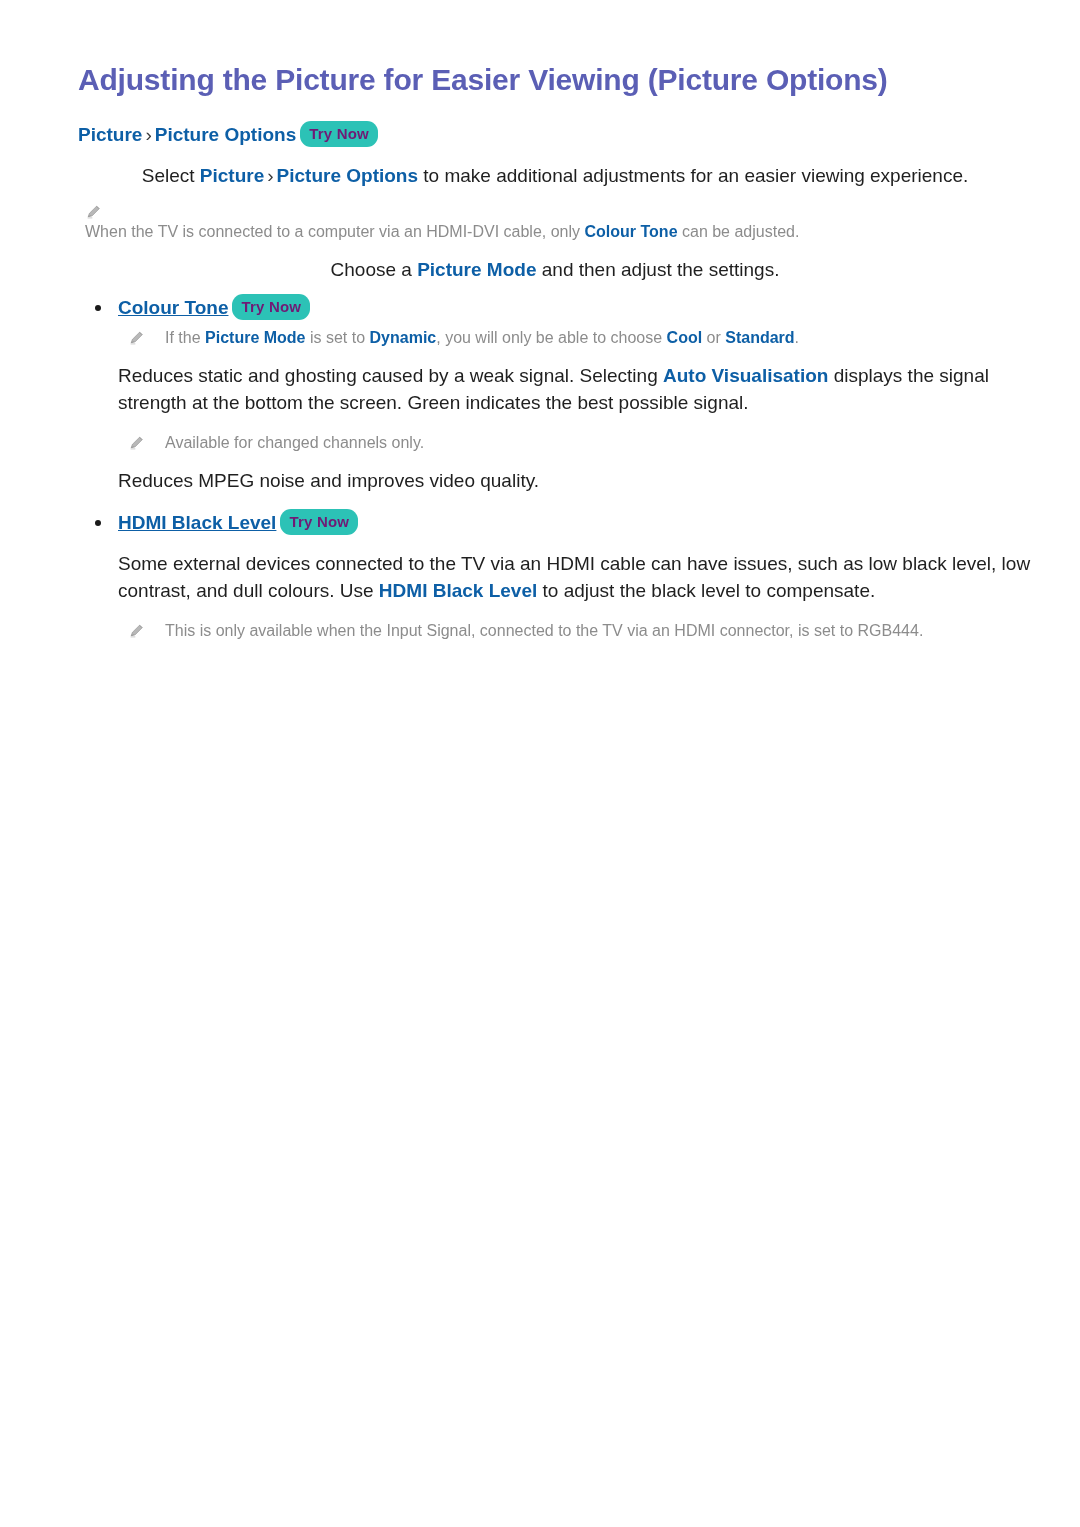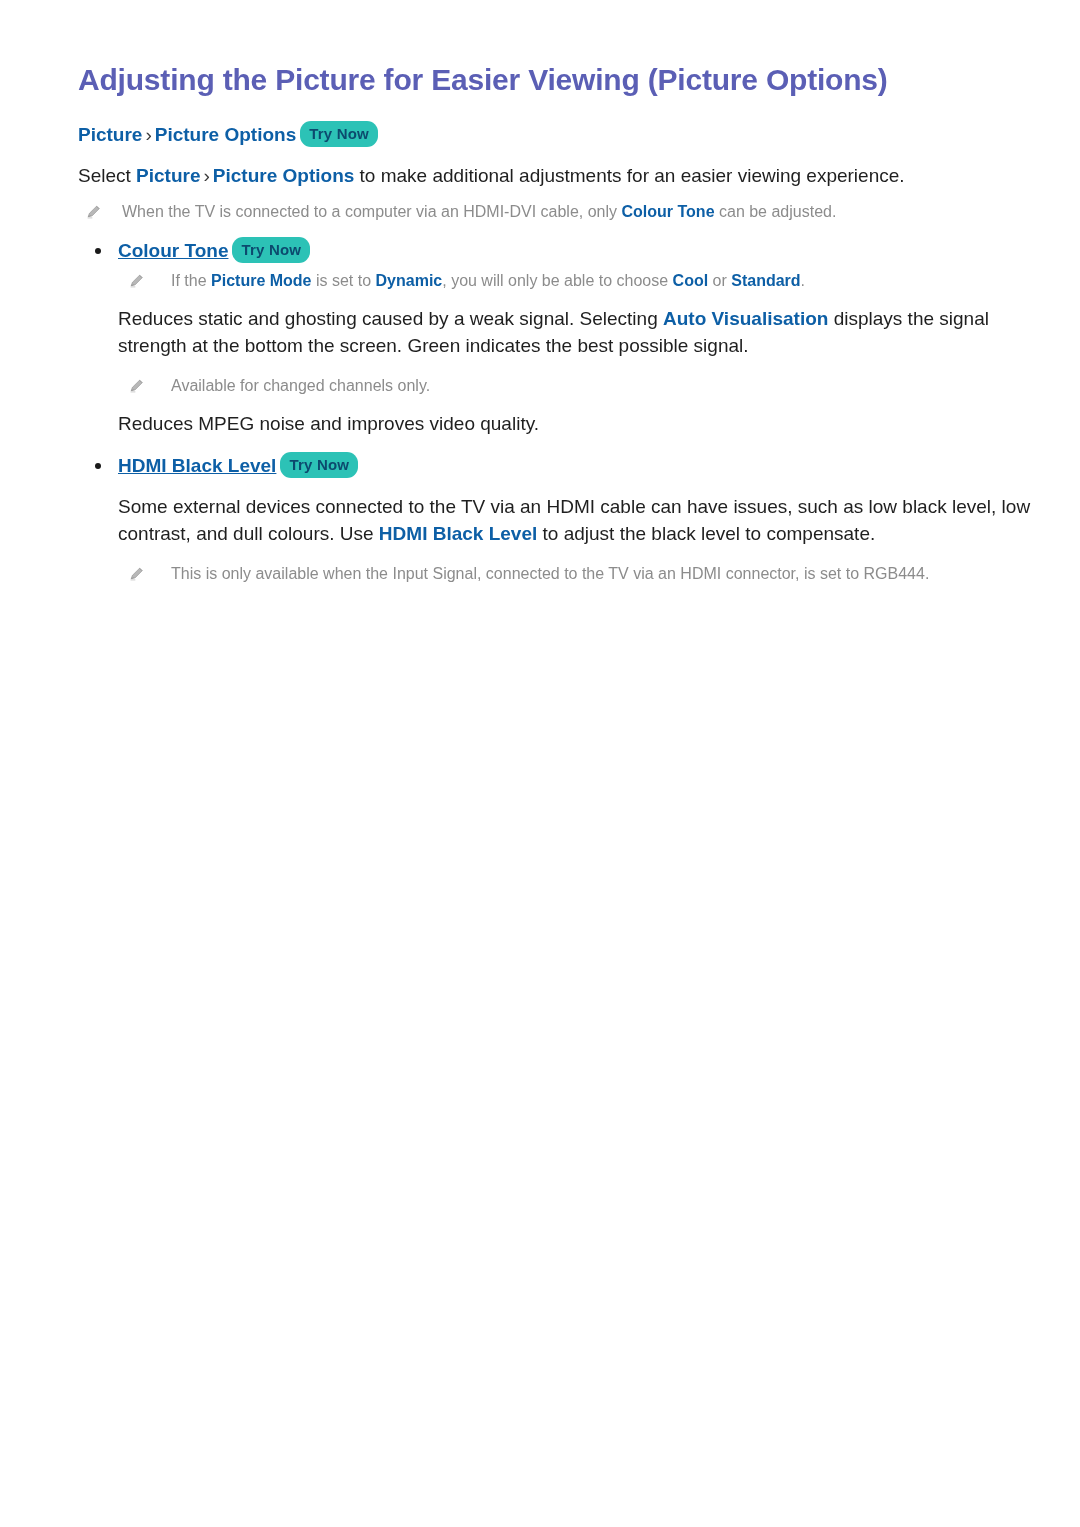--- a/index.html
+++ b/index.html
@@ -49,37 +49,38 @@
     font-weight: normal;
     padding: 0 3px;
   }
 
   
   .para {
     font-size: 19px;
     line-height: 1.42;
     color: #1f1f1f;
     margin: 0 0 14px 0;
+    text-align: center;
   }
   .para.tight { margin-bottom: 10px; }
 
   .kw {
     color: #0d5fa6;
     font-weight: bold;
   }
   .sep-inline {
     color: #3b3b3b;
     padding: 0 3px;
   }
 
   
   .try-now {
     display: inline-block;
     background: #2cc2b6;
-    color: #0c4a6e;
+    color: #701a75;
     font-size: 15px;
     font-weight: bold;
     line-height: 1;
     padding: 5px 9px 6px 9px;
     border-radius: 11px;
     vertical-align: 2px;
     margin-left: 4px;
     letter-spacing: 0.2px;
     white-space: nowrap;
   }
@@ -96,22 +97,22 @@
   .note .pencil {
     flex: 0 0 auto;
     width: 17px;
     height: 17px;
     margin-top: 3px;
     margin-right: 20px;
   }
   .note .note-text { flex: 1 1 auto; }
   .note .kw { color: #0d5fa6; font-weight: bold; }
 
-  .note.level1 { margin-left: 7px; }
-  .note.level2 { margin-left: 50px; gap: 6px; }
+  .note.level1 { margin-left: 7px; flex-direction: column; }
+  .note.level2 { margin-left: 50px; }
 
   
   .bullet-item {
     margin: 0 0 4px 0;
     padding-left: 40px;
     position: relative;
     font-size: 19px;
     line-height: 1.4;
     color: #0d5fa6;
     font-weight: bold;
@@ -160,20 +161,23 @@
         <path d="M16.4 4.5 L20.0 8.1" stroke="#8f8f8f" stroke-width="1.1"></path>
         <path d="M4.5 19.2 L8.0 18.0" stroke="#8f8f8f" stroke-width="1"></path>
         <rect x="3.6" y="20.4" width="6.8" height="1.3" fill="#c6c6c6"></rect>
       </svg>
     </span>
     <span class="note-text">
       <span>When the TV is connected to a computer via an HDMI-DVI cable, only </span><span class="kw">Colour Tone</span><span> can be adjusted.</span>
     </span>
   </div>
 
+  <p class="para tight">
+    <span>Choose a </span><span class="kw">Picture Mode</span><span> and then adjust the settings.</span>
+  </p>
 
   <div class="bullet-item">
     <span>Colour Tone</span><span class="try-now">Try Now</span>
   </div>
 
   <div class="note level2">
     <span class="pencil">
       <svg viewBox="0 0 24 24" width="17" height="17" aria-hidden="true">
         <path d="M4.5 19.2 L6.3 14.6 L16.4 4.5 L20.0 8.1 L9.9 18.2 Z" fill="#b8b8b8" stroke="#9a9a9a" stroke-width="1"></path>
         <path d="M16.4 4.5 L20.0 8.1" stroke="#8f8f8f" stroke-width="1.1"></path>

